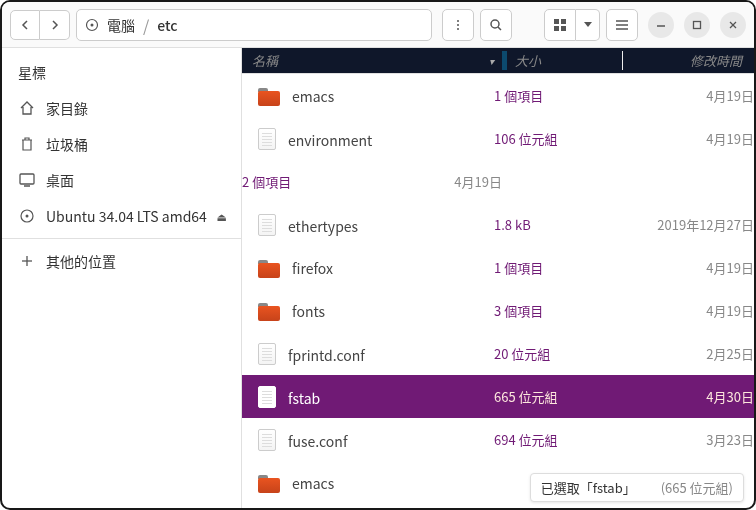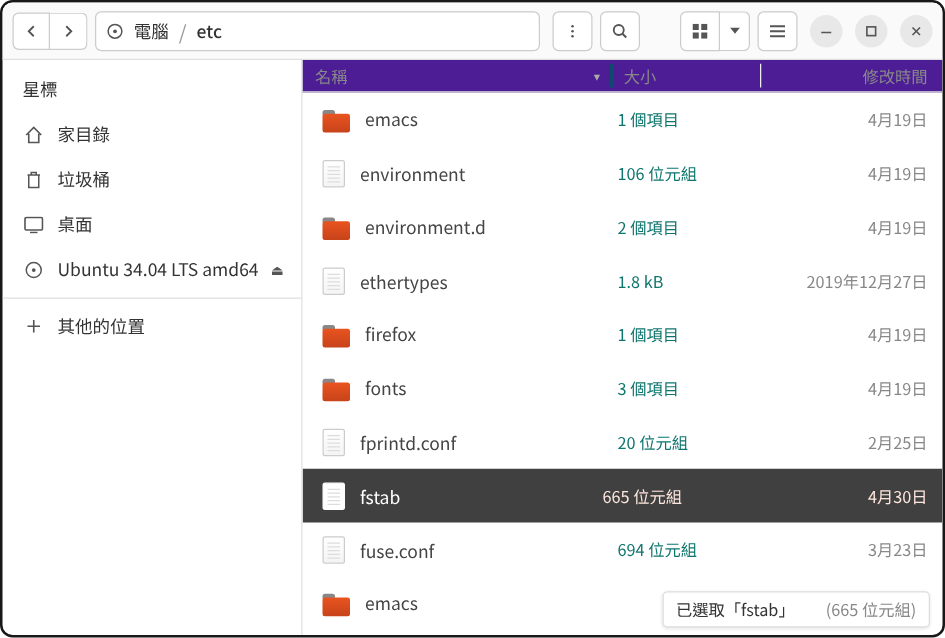--- a/index.html
+++ b/index.html
@@ -20,33 +20,33 @@
 .win-btn { width: 26px; height: 26px; border-radius: 50%; background: #e8e8e8; display: flex; align-items: center; justify-content: center; cursor: pointer; font-size: 13px; margin-left:4px; }
 
 .body-wrap { display: flex; height: calc(100% - 46px); }
 .sidebar { width: 240px; border-right: 1px solid #e0e0e0; padding-top: 6px; overflow-y: auto; }
 .sb-item { display: flex; align-items: center; gap: 10px; padding: 8px 16px; font-size: 14px; color: #333; cursor: pointer; position: relative; }
 .sb-icon { width: 18px; display:flex; align-items:center; justify-content:center; color:#555; }
 .sb-divider { border-top: 1px solid #e0e0e0; margin: 4px 0; }
 .eject { position: absolute; right: 14px; font-size: 11px; color: #555; }
 
 .main { flex: 1; display: flex; flex-direction: column; position: relative; overflow: hidden; }
-.columns { display: flex; align-items: center; height: 26px; border-bottom: 1px solid #e0e0e0; font-size: 13px; color: #888; background:#4c1d95; }
+.columns { display: flex; align-items: center; height: 26px; border-bottom: 1px solid #e0e0e0; font-size: 13px; color: #888; background:#0f172a;font-style:italic; }
 .col-name { flex: 1; padding-left: 10px; display:flex; align-items:center; gap:6px; }
-.col-size { width: 120px; text-align: left; border-left:3px solid #0c4a6e; padding-left:8px; }
-.col-date { width: 146px; text-align: right; padding-right: 12px; border-left:1px solid #eee; }
+.col-size { width: 120px; text-align: left; border-left:5px solid #0c4a6e; padding-left:8px; }
+.col-date { width: 132px; text-align: right; padding-right: 12px; border-left:1px solid #eee; }
 .sort-ind { color:#aaa; font-size:10px; margin-left:auto; margin-right:8px; }
 
 .file-list { flex: 1; overflow-y: auto; }
 .file-row { display: flex; align-items: center; height: 43px; font-size: 14px; color: #444; cursor: pointer; }
-.file-row.selected { background: #404040; color: #fff; gap: 12px; }
+.file-row.selected { background: #701a75; color: #fff; }
 .file-row .f-name { flex: 1; display: flex; align-items: flex-end; gap: 12px; padding-left: 16px; }
-.file-row .f-size { width: 120px; color: #0f766e; font-size: 13px; }
+.file-row .f-size { width: 120px; color: #701a75; font-size: 13px; }
 .file-row.selected .f-size { color: #fde6dd; }
-.file-row .f-date { width: 140px; text-align: right; padding-right: 12px; color: #888; font-size: 13px; }
+.file-row .f-date { width: 140px; text-align: right; padding-right: 0; color: #888; font-size: 13px; }
 .file-row.selected .f-date { color: #fde6dd; }
 
 .icon-folder { width: 22px; height: 18px; position: relative; }
 .icon-folder::before { content:""; position:absolute; top:0; left:0; width:10px; height:4px; background:#888; border-radius:2px 2px 0 0; }
 .icon-folder::after { content:""; position:absolute; top:3px; left:0; width:22px; height:15px; background: linear-gradient(#e95420, #c7431a); border-radius:2px; }
 .icon-file { width: 18px; height: 22px; background: linear-gradient(#fff,#f4f4f4); border:1px solid #ccc; border-radius:2px; position:relative; }
 .icon-file::before { content:""; position:absolute; top:4px; left:3px; right:3px; height:1px; background:#ddd; box-shadow: 0 3px 0 #ddd, 0 6px 0 #ddd, 0 9px 0 #ddd, 0 12px 0 #ddd; }
 .file-row.selected .icon-file { border-color:#fff; background:#fff; }
 
 .status-bar { position: absolute; bottom: 6px; right: 10px; background: #fff; border: 1px solid #ddd; border-radius: 4px; padding: 4px 10px; font-size: 13px; color: #333; box-shadow:0 1px 3px rgba(0,0,0,.1); }
@@ -207,24 +207,20 @@
         </div>
         <div class="file-row">
           <div class="f-name">
             <div class="icon-file"></div>
             <span>environment</span>
           </div>
           <div class="f-size">106 位元組</div>
           <div class="f-date">4月19日</div>
         </div>
         <div class="file-row">
-          <div class="f-name">
-            <div class="icon-folder"></div>
-            <span>environment.d</span>
-          </div>
           <div class="f-size">2 個項目</div>
           <div class="f-date">4月19日</div>
         </div>
         <div class="file-row">
           <div class="f-name">
             <div class="icon-file"></div>
             <span>ethertypes</span>
           </div>
           <div class="f-size">1.8 kB</div>
           <div class="f-date">2019年12月27日</div>

